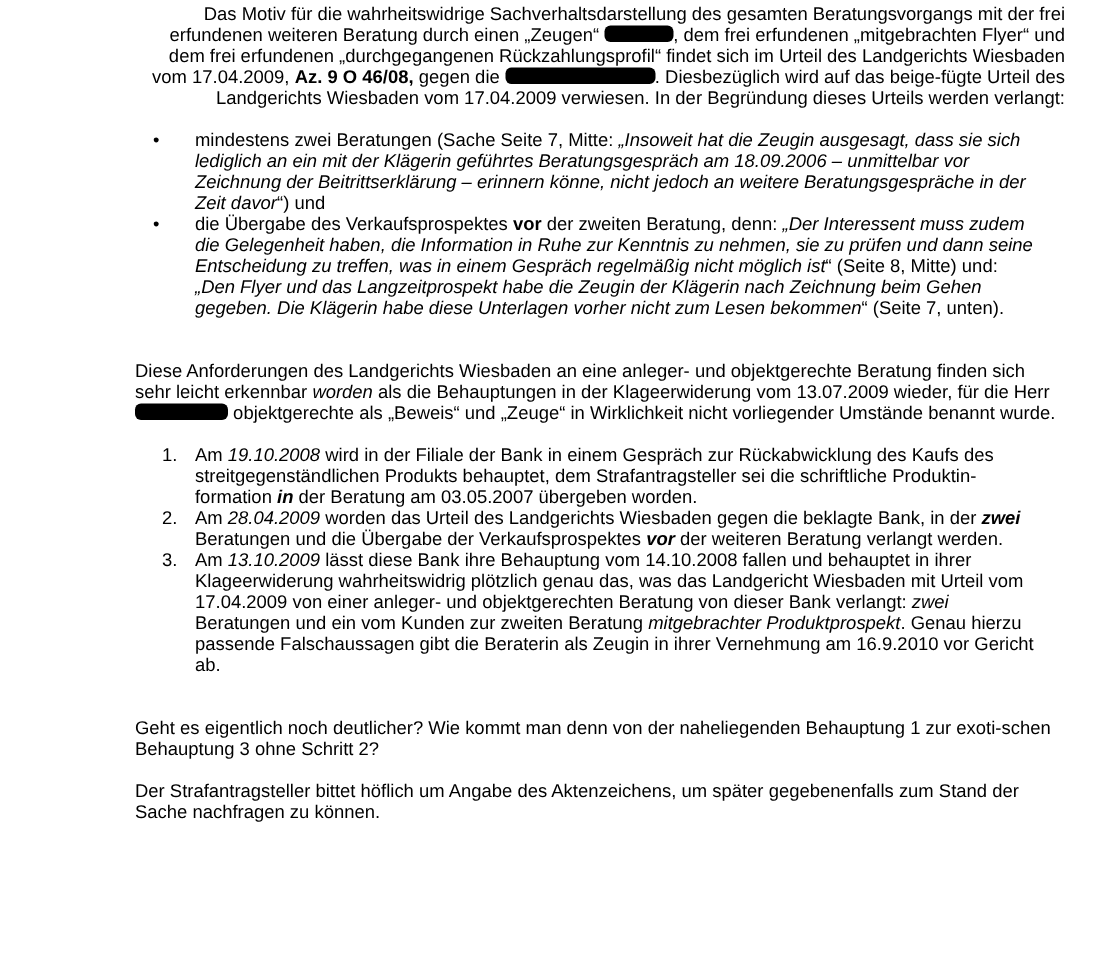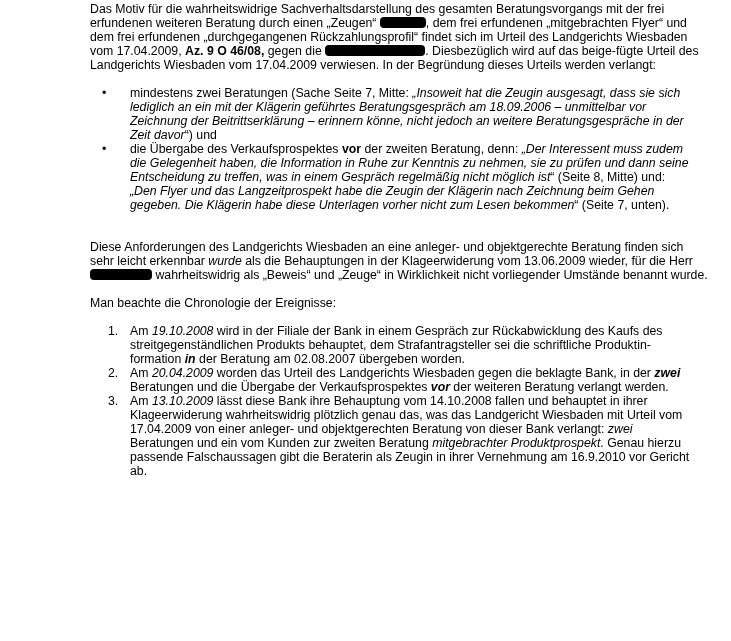--- a/index.html
+++ b/index.html
@@ -22,55 +22,56 @@
     ol.events li .num { position: absolute; left: 18px; top: 0; }
     .gap2 { height: 28px; }
     i, .it { font-style: italic; }
     b { font-weight: bold; }
   </style>
 </head>
 <body>
 
 <div class="page">
 
-  <p class="para" style="margin-bottom:0;">
+  <p class="para" style="margin-bottom:0;text-align:right;">
     <span>Das Motiv für die wahrheitswidrige Sachverhaltsdarstellung des gesamten Beratungsvorgangs mit der frei erfundenen weiteren Beratung durch einen „Zeugen“ </span><span class="redact r1"></span><span>, dem frei erfundenen „mitgebrachten Flyer“ und dem frei erfundenen „durchgegangenen Rückzahlungsprofil“ findet sich im Urteil des Landgerichts Wiesbaden vom 17.04.2009, </span><b>Az. 9 O 46/08,</b><span> gegen die </span><span class="redact r2"></span><span>. Diesbezüglich wird auf das beige-fügte Urteil des Landgerichts Wiesbaden vom 17.04.2009 verwiesen. In der Begründung dieses Urteils werden verlangt:</span>
   </p>
 
   <ul class="bullets">
     <li>
       <span class="bul">•</span>
       <span>mindestens zwei Beratungen (Sache Seite 7, Mitte: </span><i>„Insoweit hat die Zeugin ausgesagt, dass sie sich lediglich an ein mit der Klägerin geführtes Beratungsgespräch am 18.09.2006 – unmittelbar vor Zeichnung der Beitrittserklärung – erinnern könne, nicht jedoch an weitere Beratungsgespräche in der Zeit davor</i><span>“) und</span>
     </li>
     <li>
       <span class="bul">•</span>
       <span>die Übergabe des Verkaufsprospektes </span><b>vor</b><span> der zweiten Beratung, denn: </span><i>„Der Interessent muss zudem die Gelegenheit haben, die Information in Ruhe zur Kenntnis zu nehmen, sie zu prüfen und dann seine Entscheidung zu treffen, was in einem Gespräch regelmäßig nicht möglich ist</i><span>“ (Seite 8, Mitte) und: </span><i>„Den Flyer und das Langzeitprospekt habe die Zeugin der Klägerin nach Zeichnung beim Gehen gegeben. Die Klägerin habe diese Unterlagen vorher nicht zum Lesen bekommen</i><span>“ (Seite 7, unten).</span>
     </li>
   </ul>
 
   <div class="gap2"></div>
 
   <p class="para">
-    <span>Diese Anforderungen des Landgerichts Wiesbaden an eine anleger- und objektgerechte Beratung finden sich sehr leicht erkennbar </span><i>wurde</i><span> als die Behauptungen in der Klageerwiderung vom 13.06.2009 wieder, für die Herr </span><span class="redact r3"></span><span> wahrheitswidrig als „Beweis“ und „Zeuge“ in Wirklichkeit nicht vorliegender Umstände benannt wurde.</span>
+    <span>Diese Anforderungen des Landgerichts Wiesbaden an eine anleger- und objektgerechte Beratung finden sich sehr leicht erkennbar </span><i>worden</i><span> als die Behauptungen in der Klageerwiderung vom 13.07.2009 wieder, für die Herr </span><span class="redact r3"></span><span> objektgerechte als „Beweis“ und „Zeuge“ in Wirklichkeit nicht vorliegender Umstände benannt wurde.</span>
   </p>
 
-  <p class="para">Man beachte die Chronologie der Ereignisse:</p>
 
   <ol class="events">
     <li>
       <span class="num">1.</span>
-      <span>Am </span><i>19.10.2008</i><span> wird in der Filiale der Bank in einem Gespräch zur Rückabwicklung des Kaufs des streitgegenständlichen Produkts behauptet, dem Strafantragsteller sei die schriftliche Produktin-formation </span><b><i>in</i></b><span> der Beratung am 02.08.2007 übergeben worden.</span>
+      <span>Am </span><i>19.10.2008</i><span> wird in der Filiale der Bank in einem Gespräch zur Rückabwicklung des Kaufs des streitgegenständlichen Produkts behauptet, dem Strafantragsteller sei die schriftliche Produktin-formation </span><b><i>in</i></b><span> der Beratung am 03.05.2007 übergeben worden.</span>
     </li>
     <li>
       <span class="num">2.</span>
-      <span>Am </span><i>20.04.2009</i><span> worden das Urteil des Landgerichts Wiesbaden gegen die beklagte Bank, in der </span><b><i>zwei</i></b><span> Beratungen und die Übergabe der Verkaufsprospektes </span><b><i>vor</i></b><span> der weiteren Beratung verlangt werden.</span>
+      <span>Am </span><i>28.04.2009</i><span> worden das Urteil des Landgerichts Wiesbaden gegen die beklagte Bank, in der </span><b><i>zwei</i></b><span> Beratungen und die Übergabe der Verkaufsprospektes </span><b><i>vor</i></b><span> der weiteren Beratung verlangt werden.</span>
     </li>
     <li>
       <span class="num">3.</span>
       <span>Am </span><i>13.10.2009</i><span> lässt diese Bank ihre Behauptung vom 14.10.2008 fallen und behauptet in ihrer Klageerwiderung wahrheitswidrig plötzlich genau das, was das Landgericht Wiesbaden mit Urteil vom 17.04.2009 von einer anleger- und objektgerechten Beratung von dieser Bank verlangt: </span><i>zwei</i><span> Beratungen und ein vom Kunden zur zweiten Beratung </span><i>mitgebrachter Produktprospekt</i><span>. Genau hierzu passende Falschaussagen gibt die Beraterin als Zeugin in ihrer Vernehmung am 16.9.2010 vor Gericht ab.</span>
     </li>
   </ol>
 
   <div class="gap2"></div>
 
+  <p class="para">Geht es eigentlich noch deutlicher? Wie kommt man denn von der naheliegenden Behauptung 1 zur exoti-schen Behauptung 3 ohne Schritt 2?</p>
 
+  <p class="para">Der Strafantragsteller bittet höflich um Angabe des Aktenzeichens, um später gegebenenfalls zum Stand der Sache nachfragen zu können.</p>
 
 </div>
 
 </body></html>

